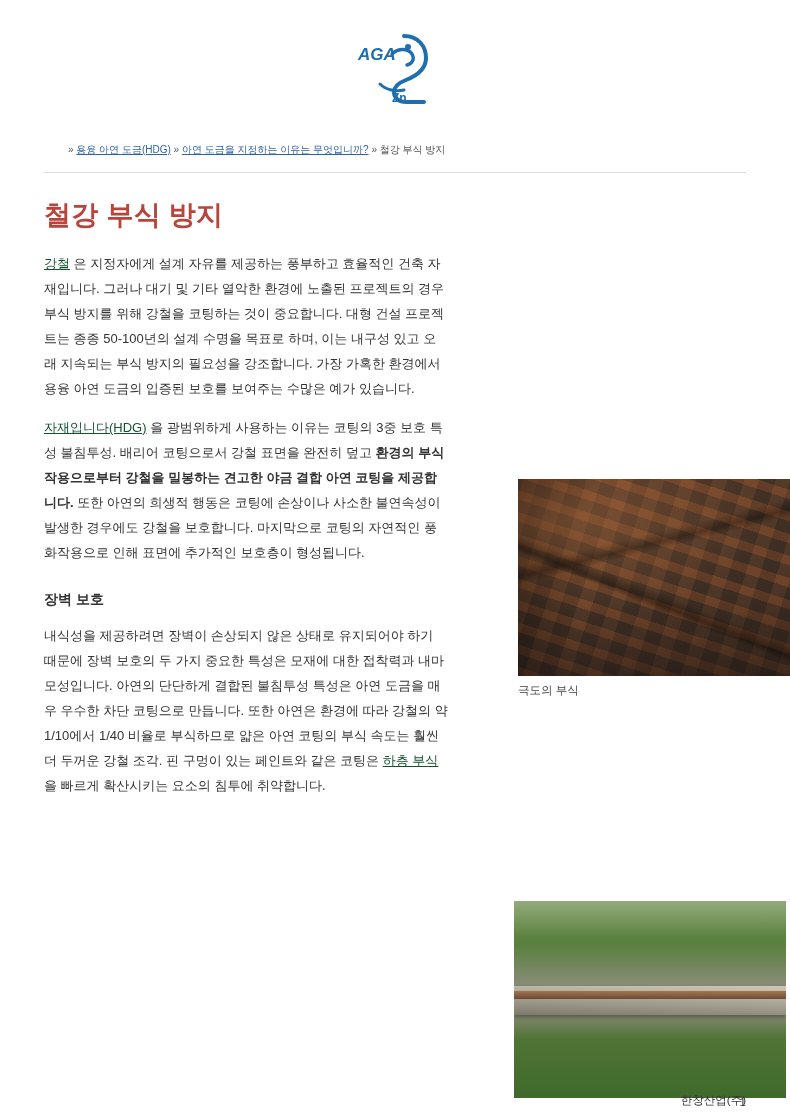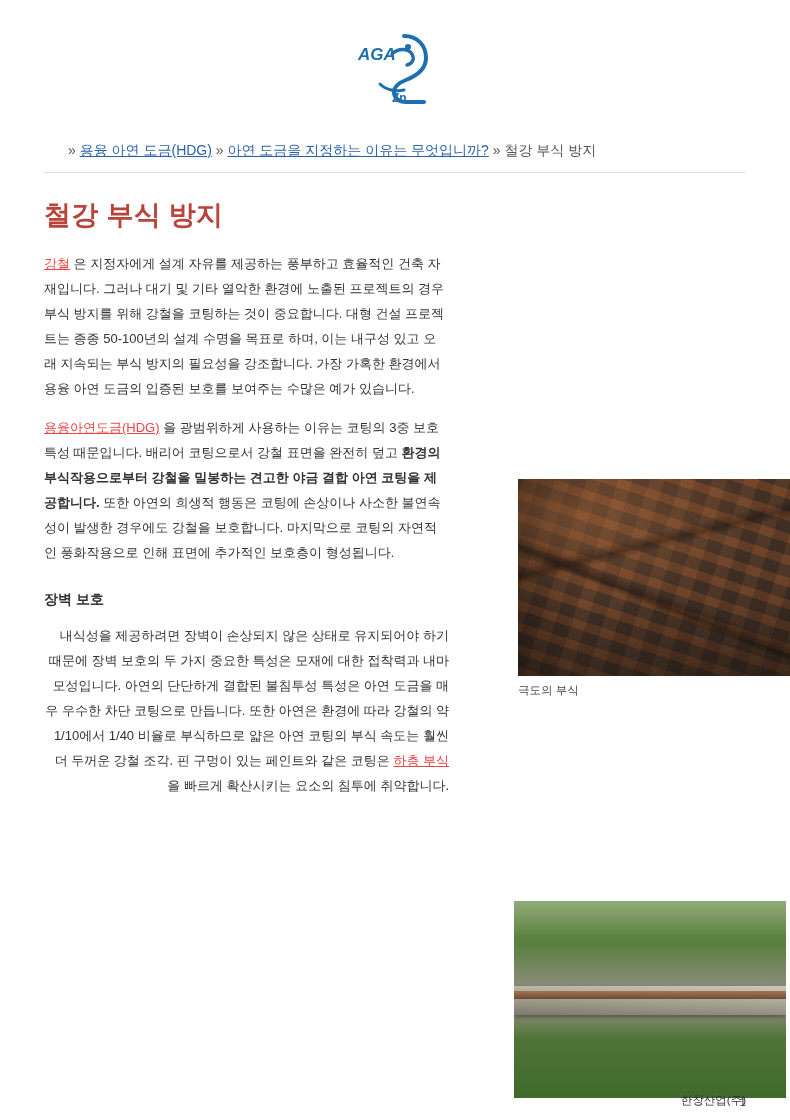--- a/index.html
+++ b/index.html
@@ -35,21 +35,21 @@
     font-size: 21px;
     line-height: 26px;
     letter-spacing: .2px;
   }
   .logo-text div { white-space: nowrap; }
 
   
   .breadcrumb {
     margin: 30px 0 0 0;
     padding: 0 40px 0 68px;
-    font-size: 14px;
+    font-size: 10px;
     color: #555;
     line-height: 16px;
   }
   .breadcrumb a {
     color: #2b63a8;
     text-decoration: underline;
   }
   .breadcrumb .sep { color: #555; }
   .rule {
     margin: 14px 44px 0 44px;
@@ -77,23 +77,23 @@
 
   .col-left {
     width: 405px;
   }
   p {
     margin: 0 0 14px 0;
     font-size: 13px;
     line-height: 25px;
     color: #333333;
   }
-  p.tight { margin-bottom: 0; text-align: right; }
+  p.tight { margin-bottom: 0; }
   a.inline {
-    color: #ef4444;
+    color: #14532d;
   }
   b { font-weight: bold; }
 
   
   .figure {
     position: absolute;
     width: 272px;
   }
   .figure .frame {
     width: 272px;
@@ -209,21 +209,21 @@
 <div class="rule"></div>
 
 <div class="content">
 
   <h1 class="page-title">철강 부식 방지</h1>
 
   <div class="col-left">
 
     <p><a href="#" class="inline">강철</a><span> 은 지정자에게 설계 자유를 제공하는 풍부하고 효율적인 건축 자재입니다. 그러나 대기 및 기타 열악한 환경에 노출된 프로젝트의 경우 부식 방지를 위해 강철을 코팅하는 것이 중요합니다. 대형 건설 프로젝트는 종종 50-100년의 설계 수명을 목표로 하며, 이는 내구성 있고 오래 지속되는 부식 방지의 필요성을 강조합니다. 가장 가혹한 환경에서 용융 아연 도금의 입증된 보호를 보여주는 수많은 예가 있습니다.</span></p>
 
-    <p><a href="#" class="inline">용융아연도금(HDG)</a><span> 을 광범위하게 사용하는 이유는 코팅의 3중 보호 특성 때문입니다. 배리어 코팅으로서 강철 표면을 완전히 덮고 </span><b>환경의 부식작용으로부터 강철을 밀봉하는 견고한 야금 결합 아연 코팅을 제공합니다.</b><span> 또한 아연의 희생적 행동은 코팅에 손상이나 사소한 불연속성이 발생한 경우에도 강철을 보호합니다. 마지막으로 코팅의 자연적인 풍화작용으로 인해 표면에 추가적인 보호층이 형성됩니다.</span></p>
+    <p><a href="#" class="inline">자재입니다(HDG)</a><span> 을 광범위하게 사용하는 이유는 코팅의 3중 보호 특성 불침투성. 배리어 코팅으로서 강철 표면을 완전히 덮고 </span><b>환경의 부식작용으로부터 강철을 밀봉하는 견고한 야금 결합 아연 코팅을 제공합니다.</b><span> 또한 아연의 희생적 행동은 코팅에 손상이나 사소한 불연속성이 발생한 경우에도 강철을 보호합니다. 마지막으로 코팅의 자연적인 풍화작용으로 인해 표면에 추가적인 보호층이 형성됩니다.</span></p>
 
     <h2 class="section-title">장벽 보호</h2>
 
 
     <p class="tight"><span>내식성을 제공하려면 장벽이 손상되지 않은 상태로 유지되어야 하기 때문에 장벽 보호의 두 가지 중요한 특성은 모재에 대한 접착력과 내마모성입니다. 아연의 단단하게 결합된 불침투성 특성은 아연 도금을 매우 우수한 차단 코팅으로 만듭니다. 또한 아연은 환경에 따라 강철의 약 1/10에서 1/40 비율로 부식하므로 얇은 아연 코팅의 부식 속도는 훨씬 더 두꺼운 강철 조각. 핀 구멍이 있는 페인트와 같은 코팅은 </span><a href="#" class="inline">하층 부식</a><span> 을 빠르게 확산시키는 요소의 침투에 취약합니다.</span></p>
 
   </div>
 
   <figure class="figure" id="fig-corrosion">
     <div class="frame">

